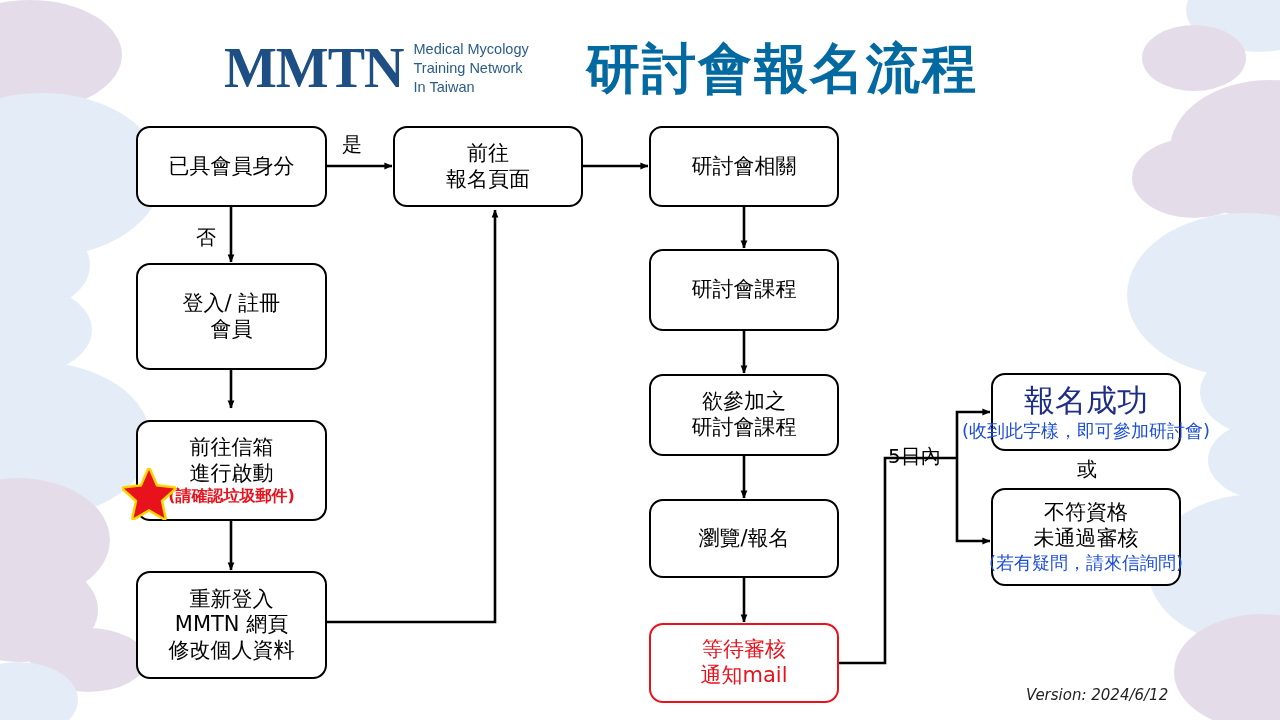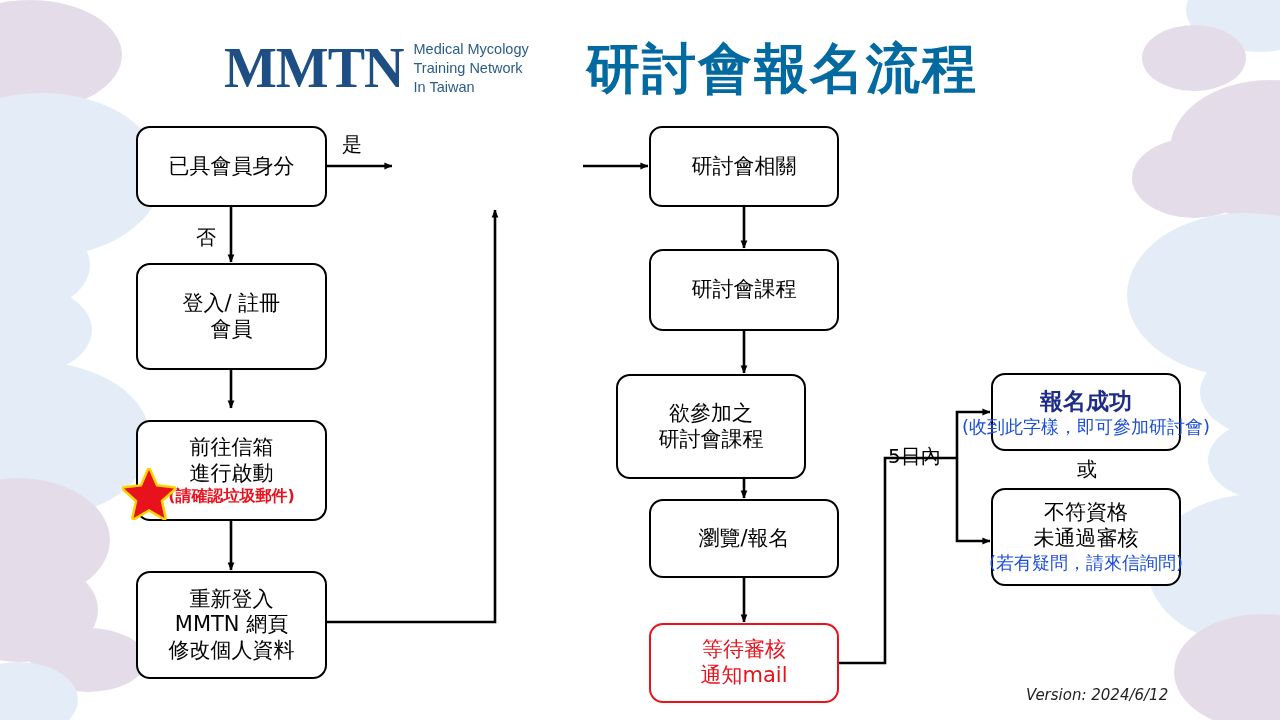--- a/index.html
+++ b/index.html
@@ -81,22 +81,22 @@
   .node .ln { display: block; white-space: nowrap; }
   .node.red-node { border-color: #e8121c; color: #e8121c; }
   .note-red {
     color: #e8121c;
     font-weight: bold;
     font-size: 16px;
     white-space: nowrap;
   }
   .title-blue {
     color: #1d2d86;
-    font-weight: bold;
-    font-size: 23px;
+    font-weight: normal;
+    font-size: 31px;
     white-space: nowrap;
   }
   .note-small {
     color: #1d4ed8;
     font-size: 18px;
     white-space: nowrap;
     margin-top: 1px;
   }
   
   #wires {
@@ -235,30 +235,34 @@
     <span class="ln">重新登入</span>
     <span class="ln">MMTN 網頁</span>
     <span class="ln">修改個人資料</span>
   </div>
 
   <svg id="alert-star" viewBox="0 0 54 52">
     <polygon points="27,2 34.2,18.6 52,20.6 38.6,32.6 42.4,50 27,41 11.6,50 15.4,32.6 2,20.6 19.8,18.6" fill="#e8121c" stroke="#ffd400" stroke-width="5" stroke-linejoin="round"></polygon>
     <polygon points="27,2 34.2,18.6 52,20.6 38.6,32.6 42.4,50 27,41 11.6,50 15.4,32.6 2,20.6 19.8,18.6" fill="#e8121c"></polygon>
   </svg>
 
+  <div class="node" style="left:393px; top:126px; width:190px; height:81px;">
+    <span class="ln">前往</span>
+    <span class="ln">報名頁面</span>
+  </div>
 
   <div class="node" style="left:649px; top:126px; width:190px; height:81px;border-radius:13px;">
     <span class="ln">研討會相關</span>
   </div>
 
   <div class="node" style="left:649px; top:249px; width:190px; height:82px;">
     <span class="ln">研討會課程</span>
   </div>
 
-  <div class="node" style="left:616px; top:374px; width:190px; height:105px;">
+  <div class="node" style="left:649px; top:374px; width:190px; height:82px;">
     <span class="ln">欲參加之</span>
     <span class="ln">研討會課程</span>
   </div>
 
   <div class="node" style="left:649px; top:499px; width:190px; height:79px;">
     <span class="ln">瀏覽/報名</span>
   </div>
 
   <div class="node red-node" style="left:649px; top:623px; width:190px; height:80px;">
     <span class="ln">等待審核</span>

